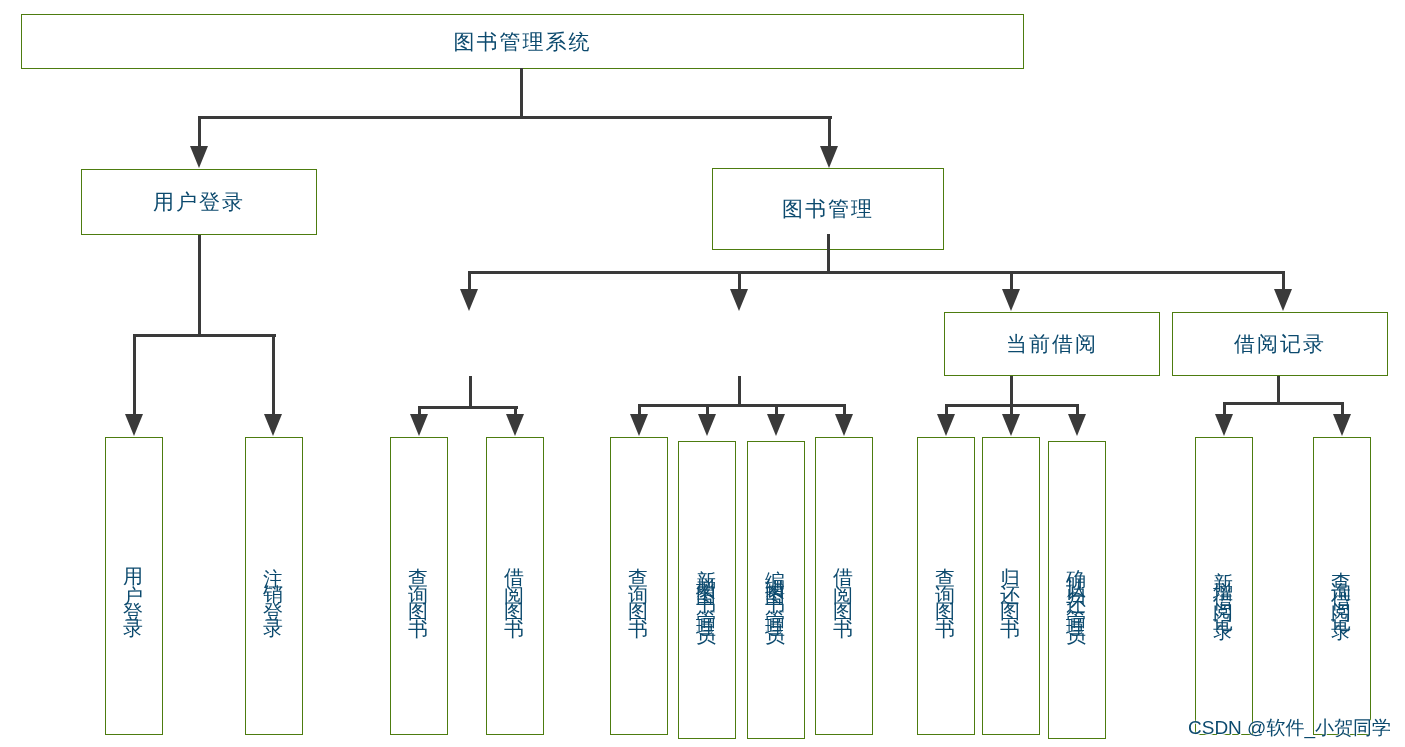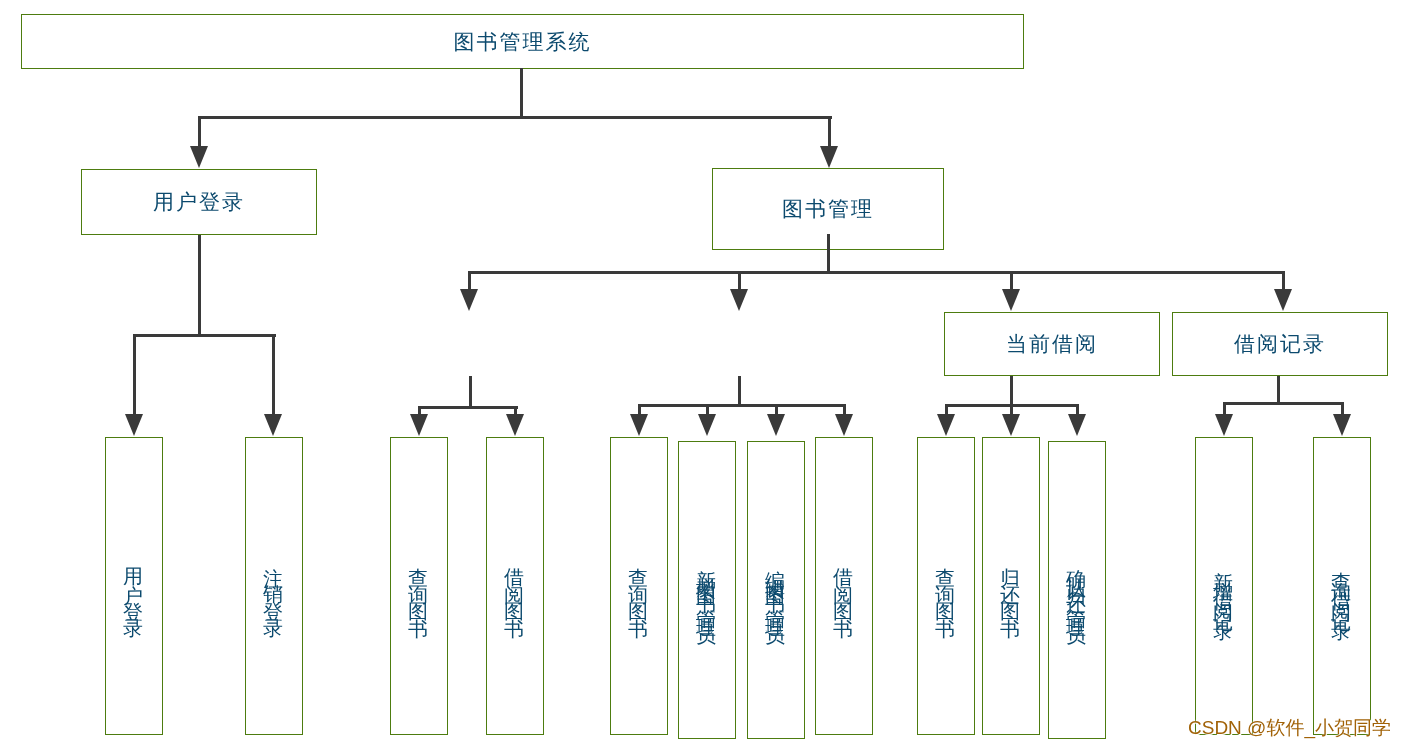--- a/index.html
+++ b/index.html
@@ -41,21 +41,21 @@
     border-left: 9px solid transparent;
     border-right: 9px solid transparent;
     border-top: 22px solid #3a3a3a;
   }
   #watermark {
     position: absolute;
     left: 1188px;
     top: 715px;
     width: 210px;
     font-size: 19px;
-    color: #a16207;
+    color: #0c4a6e;
     white-space: nowrap;
     text-shadow: 0 0 2px #ffffff, 1px 1px 0 #ffffff;
     z-index: 5;
   }
 </style>
 </head>
 <body>
 
 <div id="canvas">
 

